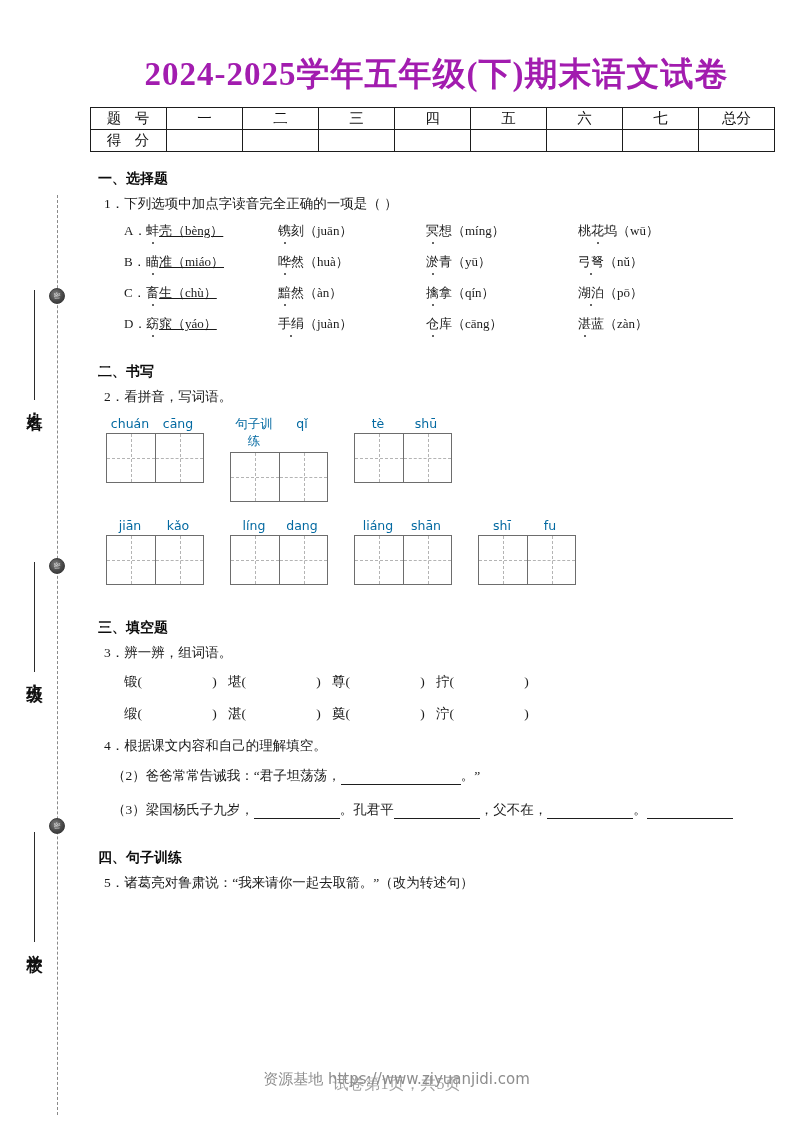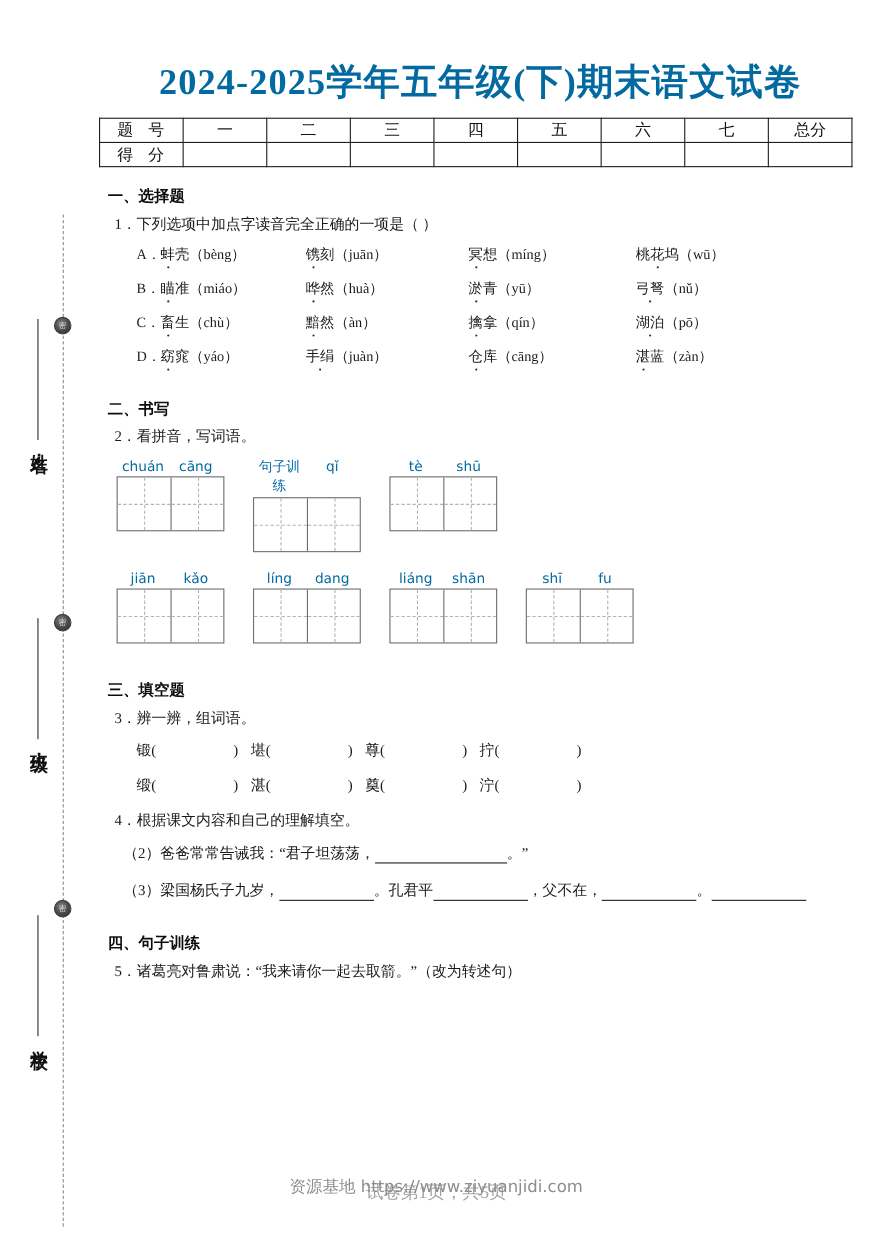--- a/index.html
+++ b/index.html
@@ -80,21 +80,21 @@
     padding: 0;
   }
 
   #exam-title {
     margin: 52px 0 0 0;
     text-align: center;
     font-size: 33px;
     font-weight: bold;
     letter-spacing: 1px;
     font-family: "Liberation Serif", "DejaVu Serif", serif;
-    color: #0369a1;
+    color: #a21caf;
     white-space: nowrap;
   }
 
   #meta-line {
     margin-top: 14px;
     padding-right: 18px;
     text-align: right;
     font-size: 14.5px;
     color: #222;
   }
@@ -142,21 +142,21 @@
     display: flex;
     font-size: 13px;
     color: #1a1a1a;
     margin-bottom: 13px;
   }
   .choice-letter { width: 22px; flex: none; }
   .choice-item {
     flex: none;
     white-space: nowrap;
   }
-  .choice-item.c0 { width: 132px; }
+  .choice-item.c0 { width: 132px; text-decoration: underline; }
   .choice-item.c1 { width: 148px; }
   .choice-item.c2 { width: 152px; }
   .choice-item.c3 { width: 140px; }
   .dotchar {
     position: relative;
     display: inline-block;
   }
   .dotchar::after {
     content: "";
     position: absolute;

